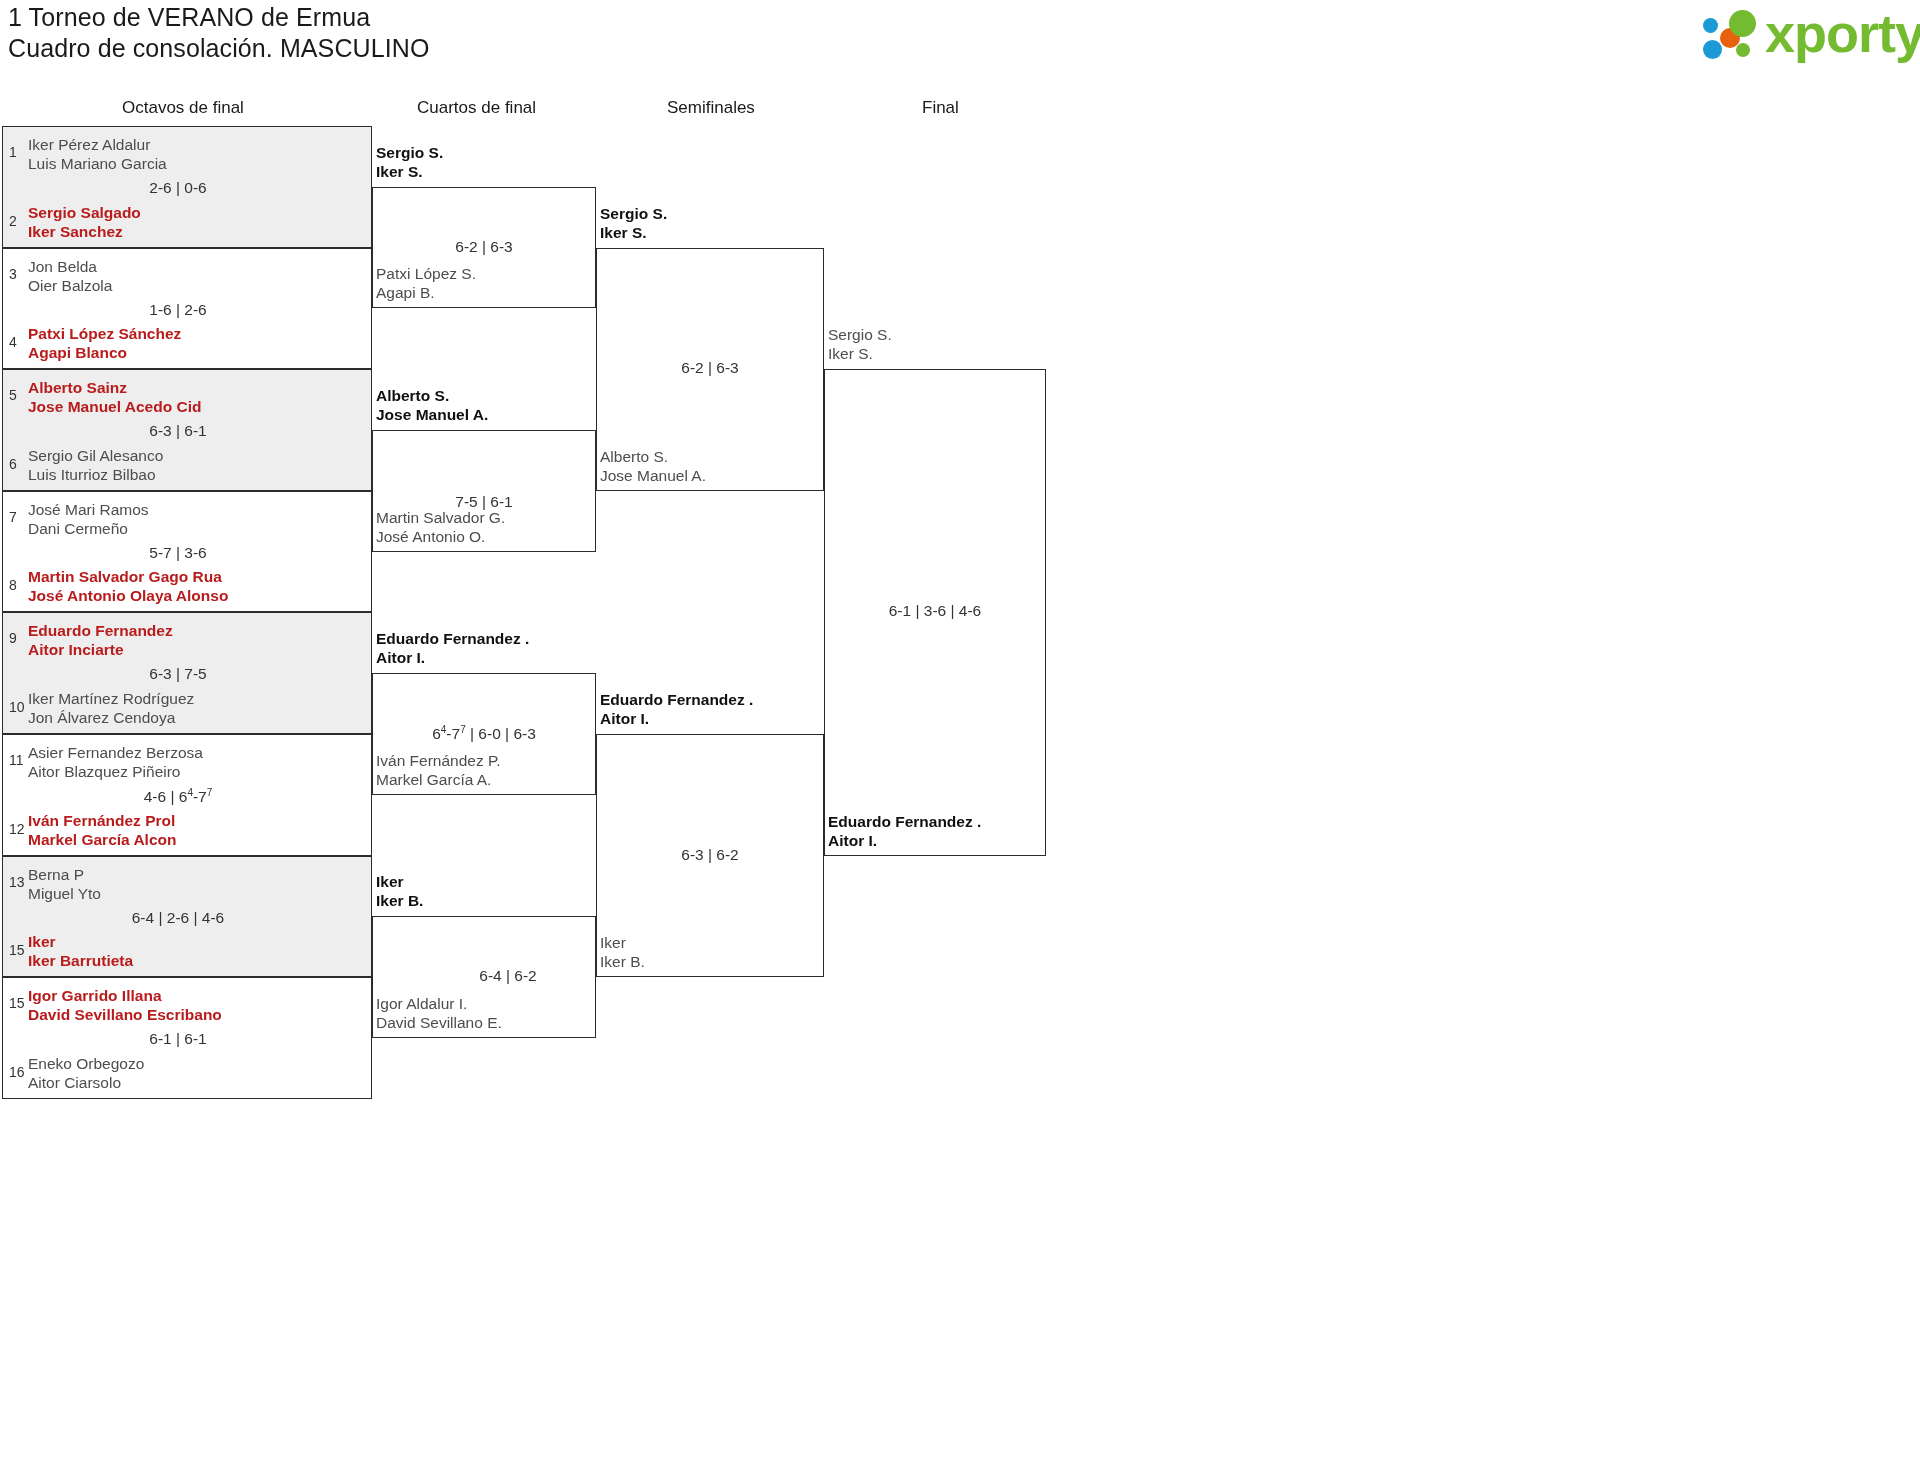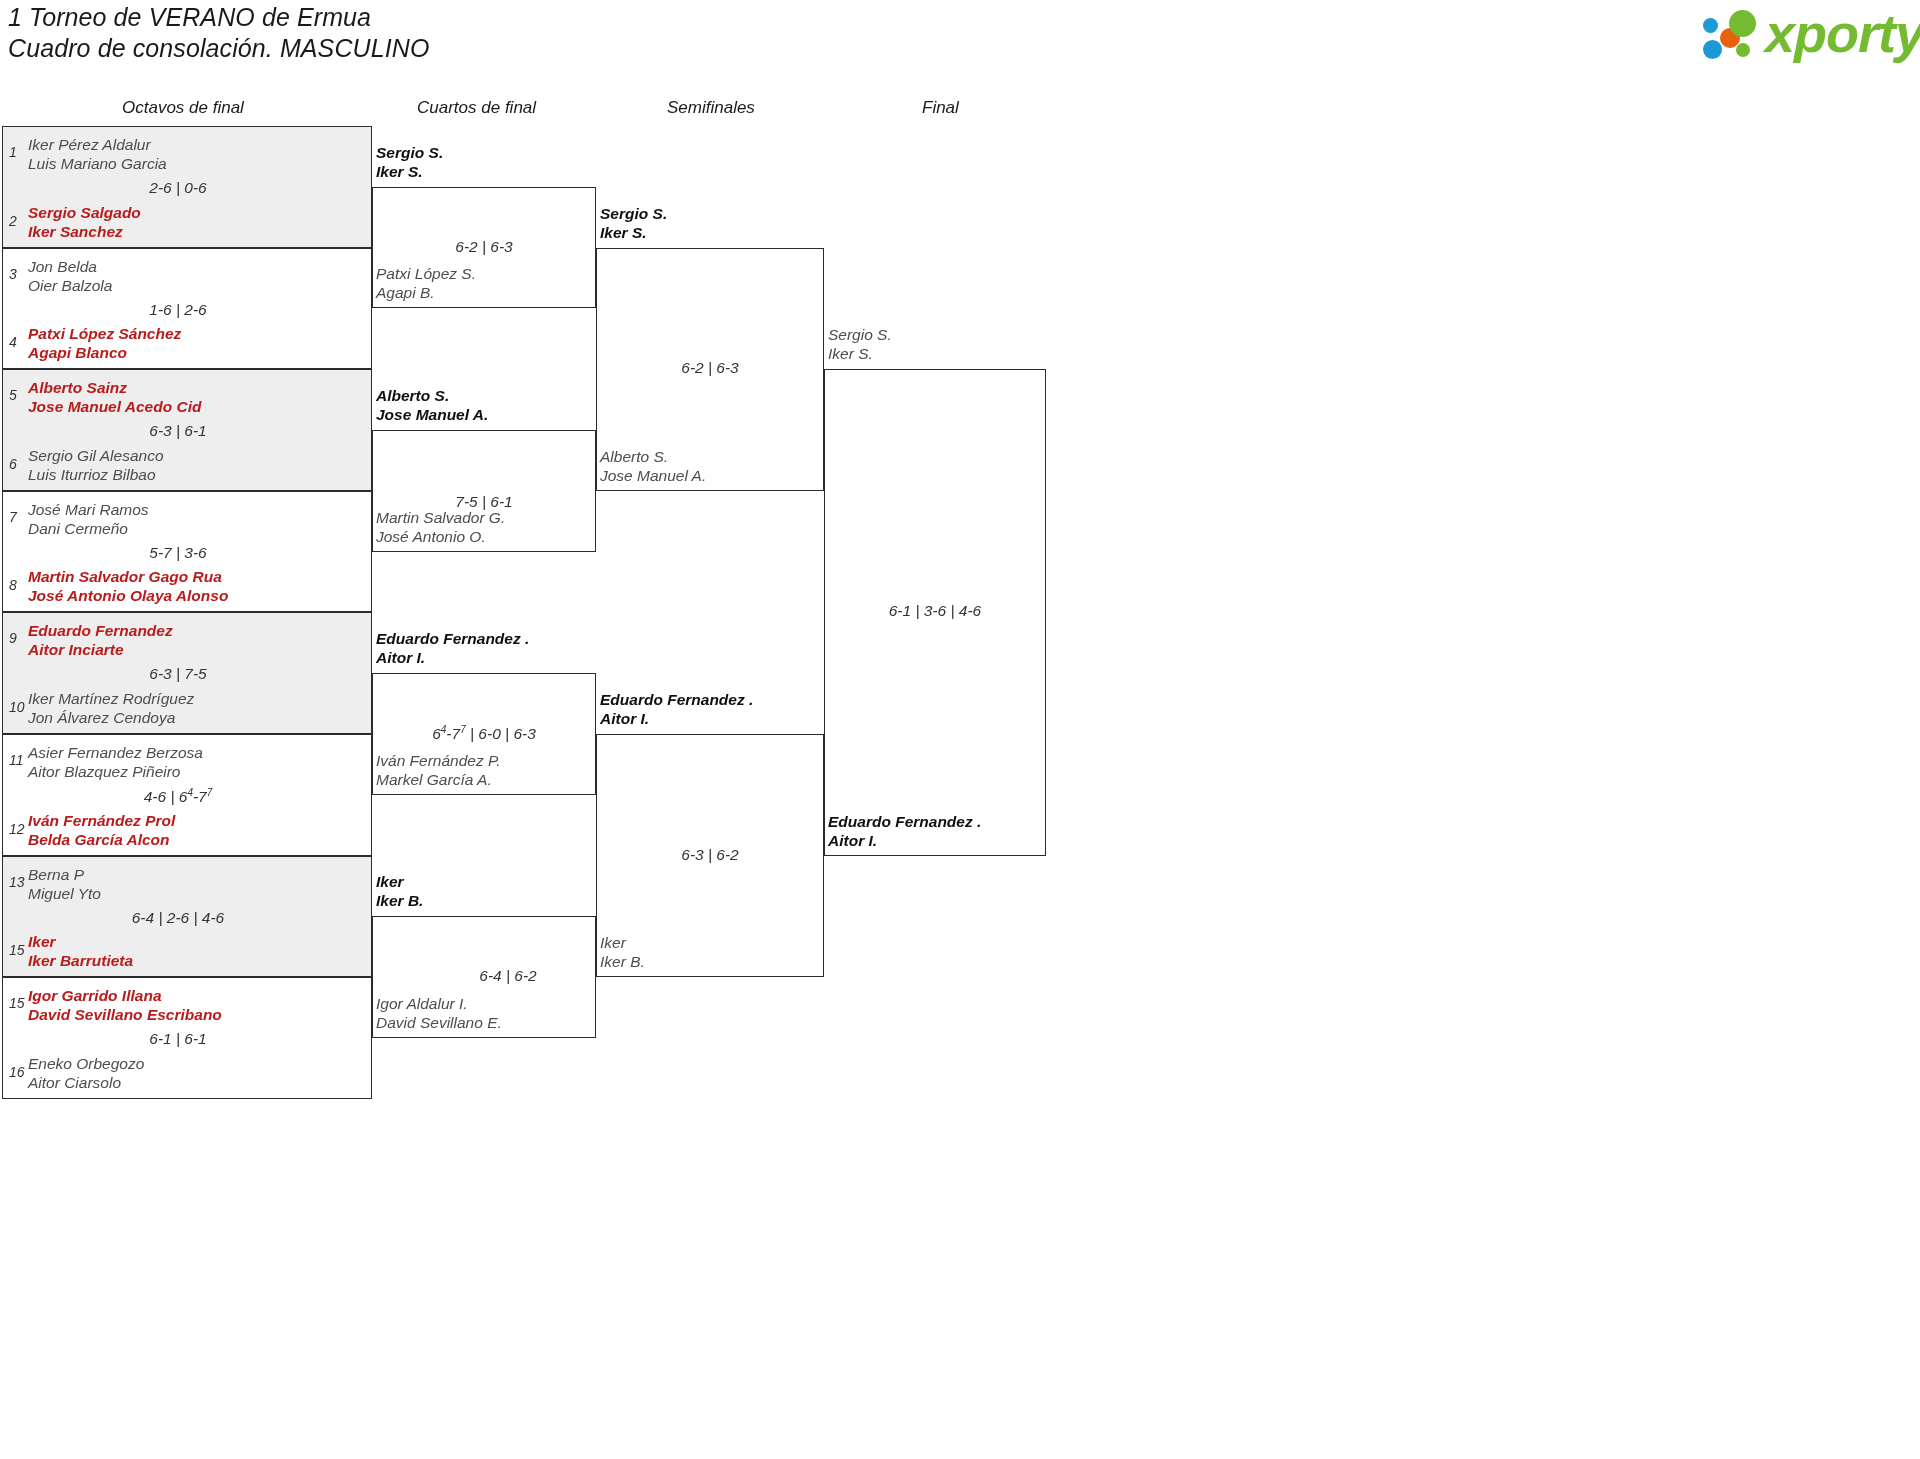--- a/index.html
+++ b/index.html
@@ -3,21 +3,21 @@
 <meta charset="utf-8">
 <style>
   * { box-sizing: border-box; margin: 0; padding: 0; }
   html, body {
     width: 1920px;
     height: 1459px;
     background: #ffffff;
     font-family: "Liberation Sans", sans-serif;
     overflow: hidden;
   }
-  #root { position: relative; width: 1920px; height: 1459px; font-style: italic; }
+  #root { position: relative; width: 1920px; height: 1459px; }
 
   
   .title-block { position: absolute; left: 8px; top: 2px; }
   .title-line { font-size: 25px; line-height: 31px; color: #1a1a1a; font-weight: 400; letter-spacing: .1px; white-space: nowrap; }
 
   .logo { position: absolute; left: 1703px; top: 8px; width: 210px; height: 56px; }
   .logo-dots { position: absolute; left: 0; top: 6px; width: 64px; height: 44px; }
   .dot { position: absolute; border-radius: 50%; }
   .d1 { left: 0px;  top: 4px;  width: 15px; height: 15px; background: #1b9ad6; }
   .d2 { left: 17px; top: 14px; width: 20px; height: 20px; background: #e8610f; }
@@ -120,21 +120,21 @@
         <div class="team" style="top:75.6px;">Iker Martínez Rodríguez</div>
         <div class="team" style="top:94.6px;">Jon Álvarez Cendoya</div>
       </div>
       <div class="r1-box" style="left:2px; top:734px; width:370px; height:121.6px;">
         <div class="seed" style="top:17px;">11</div>
         <div class="team" style="top:8px;">Asier Fernandez Berzosa</div>
         <div class="team" style="top:27px;">Aitor Blazquez Piñeiro</div>
         <div class="score" style="left:0; top:52px; width:350px;">4-6 | 6<sup>4</sup>-7<sup>7</sup></div>
         <div class="seed" style="top:85.6px;">12</div>
         <div class="team win" style="top:75.6px;">Iván Fernández Prol</div>
-        <div class="team win" style="top:94.6px;">Belda García Alcon</div>
+        <div class="team win" style="top:94.6px;">Markel García Alcon</div>
       </div>
       <div class="r1-box shaded" style="left:2px; top:855.5999999999999px; width:370px; height:121.6px;">
         <div class="seed" style="top:17px;">13</div>
         <div class="team" style="top:8px;">Berna P</div>
         <div class="team" style="top:27px;">Miguel Yto</div>
         <div class="score" style="left:0; top:52px; width:350px;">6-4 | 2-6 | 4-6</div>
         <div class="seed" style="top:85.6px;">15</div>
         <div class="team win" style="top:75.6px;">Iker</div>
         <div class="team win" style="top:94.6px;">Iker Barrutieta</div>
       </div>

